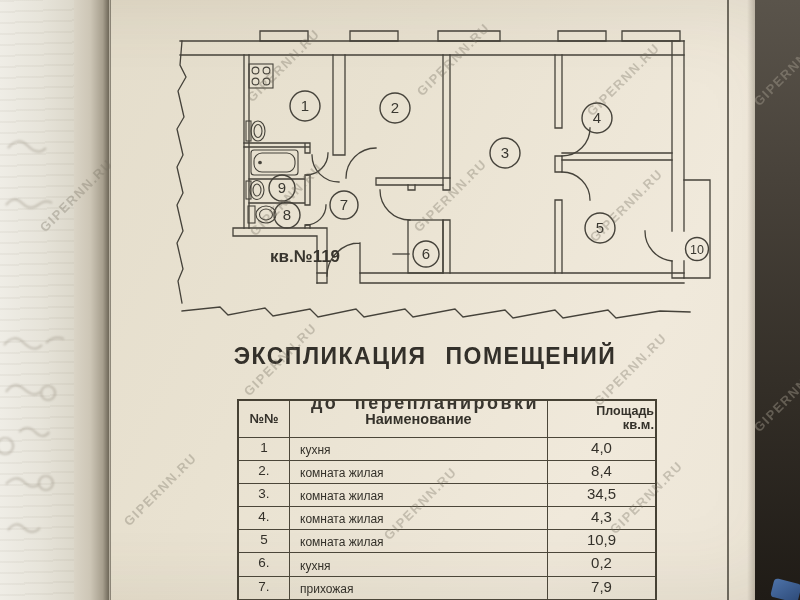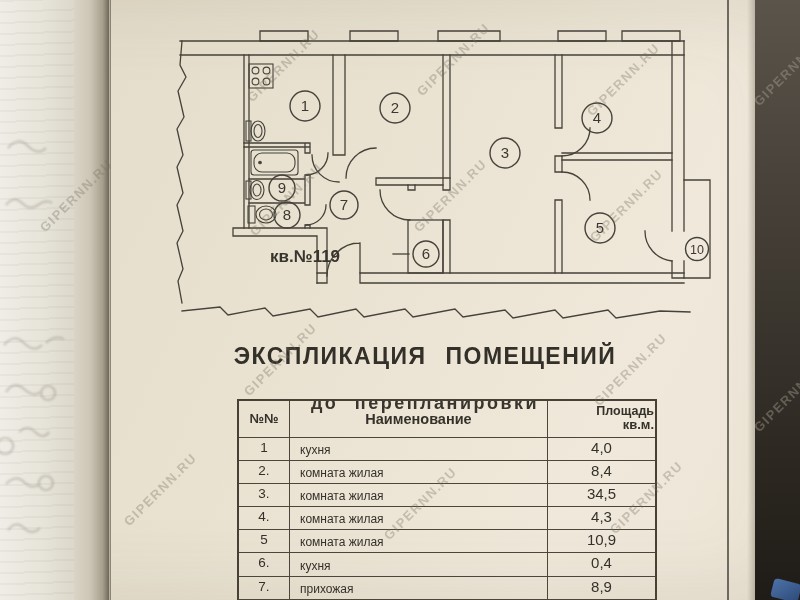--- a/index.html
+++ b/index.html
@@ -256,26 +256,26 @@
       <td class="c-area">4,3</td>
     </tr>
     <tr class="row">
       <td class="c-num">5</td>
       <td class="c-name">комната жилая</td>
       <td class="c-area">10,9</td>
     </tr>
     <tr class="row">
       <td class="c-num">6.</td>
       <td class="c-name">кухня</td>
-      <td class="c-area">0,4</td>
+      <td class="c-area">0,2</td>
     </tr>
     <tr class="row">
       <td class="c-num">7.</td>
       <td class="c-name">прихожая</td>
-      <td class="c-area">8,9</td>
+      <td class="c-area">7,9</td>
     </tr>
     <tr class="row">
       <td class="c-num"></td>
       <td class="c-name"></td>
       <td class="c-area"></td>
     </tr>
   </tbody>
     </table>
 
   <div class="border-line-right"></div>

